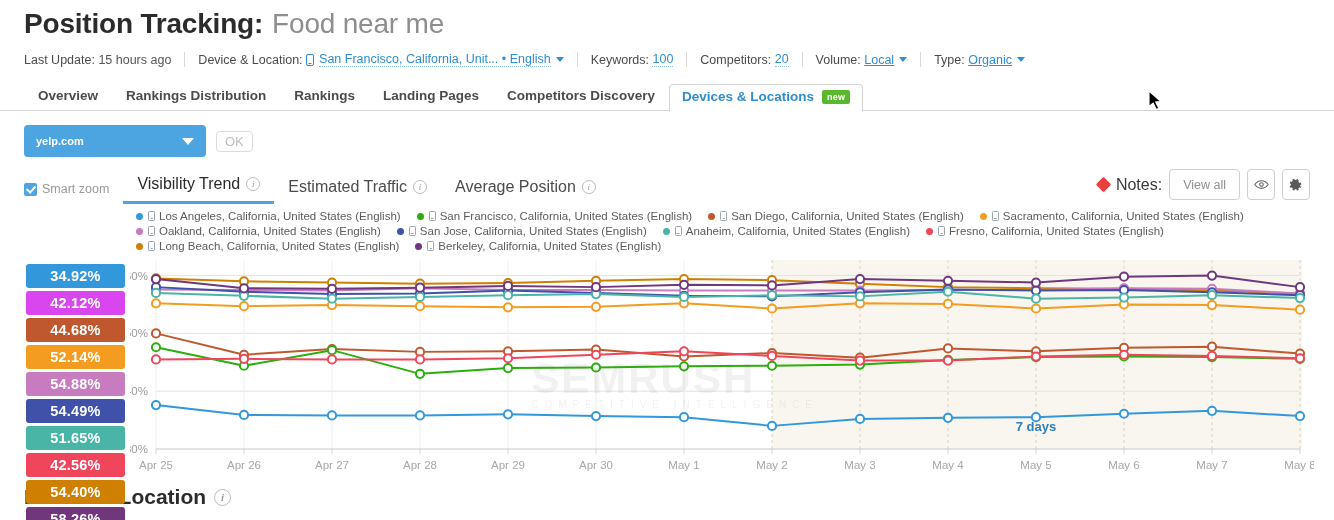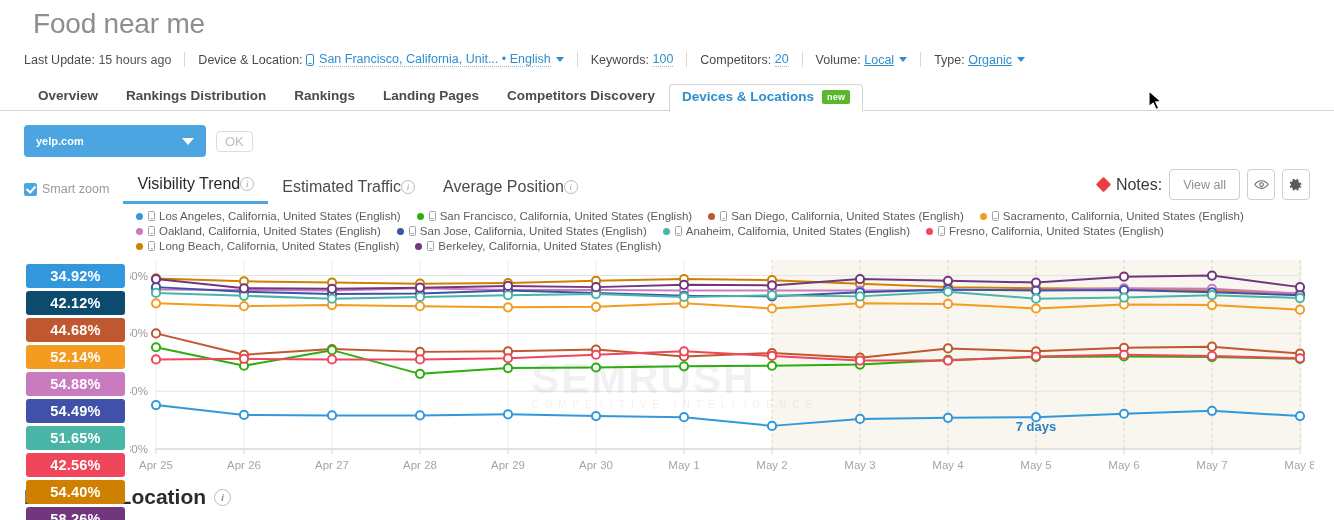--- a/index.html
+++ b/index.html
@@ -78,21 +78,21 @@
   .chart-tabs-row { display: flex; align-items: flex-end; padding: 12px 24px 0 24px; position: relative; }
   .smart-zoom { display: flex; align-items: center; gap: 5px; font-size: 12.5px; color: #9a9a9a; padding-bottom: 8px; margin-right: 14px; cursor:pointer; }
   .chk {
     width: 13px; height: 13px; background: #4ca5e0; border-radius: 2px;
     position: relative; flex: none;
   }
   .chk::after {
     content: ""; position: absolute; left: 3.5px; top: 1px; width: 4px; height: 7px;
     border: solid #fff; border-width: 0 2px 2px 0; transform: rotate(42deg);
   }
-  .ctab { font-size: 16px; color: #4b4b4b; padding: 0 14px 8px 14px; display: flex; align-items: center; cursor: pointer; }
+  .ctab { font-size: 16px; color: #4b4b4b; padding: 0 14px 8px 14px; display: flex; align-items: center; gap: 6px; cursor: pointer; }
   .ctab.active { color: #2a2a2a; border-bottom: 3px solid #4ca5e0; }
   .info-i {
     width: 14px; height: 14px; border: 1px solid #bbb; border-radius: 50%;
     font-size: 9px; font-style: italic; color: #9a9a9a;
     display: inline-flex; align-items: center; justify-content: center; font-family: "Liberation Serif", serif;
   }
   .notes-grp { margin-left: auto; display: flex; align-items: center; gap: 7px; padding-bottom: 4px; }
   .diamond { width: 11px; height: 11px; background: #ea3f3f; transform: rotate(45deg); border-radius: 1.5px; }
   .notes-label { font-size: 16px; color: #3a3a3a; }
   .vbtn {
@@ -142,20 +142,21 @@
 
   
   .cursor { position: absolute; pointer-events: none; z-index: 60; }
 </style>
 </head>
 <body>
 
 <div class="page-header">
 
   <div class="title-row">
+    <span class="title-main">Position Tracking:</span>
     <span class="title-sub">Food near me</span>
   </div>
 
   <div class="meta-row">
     <div class="meta-item">
       <span class="meta-label">Last Update:</span>&nbsp;<span>15 hours ago</span>
     </div>
     <div class="meta-sep"></div>
     <div class="meta-item">
       <span class="meta-label">Device &amp; Location:</span>&nbsp;
@@ -293,21 +294,21 @@
         <span class="lg-dot" style="background: rgb(113, 55, 125);"></span>
         <span class="lg-phone"></span>
         <span>Berkeley, California, United States (English)</span>
       </div>
     </div>
 </div>
 
 <div class="chart-block">
   <div class="badges" id="badges">
       <div class="badge" style="background: rgb(51, 152, 219);">34.92%</div>
-      <div class="badge" style="background: #0c4a6e;">42.12%</div>
+      <div class="badge" style="background: #d946ef;">42.12%</div>
       <div class="badge" style="background: rgb(192, 88, 47);">44.68%</div>
       <div class="badge" style="background: rgb(243, 156, 31);">52.14%</div>
       <div class="badge" style="background: rgb(200, 123, 191);">54.88%</div>
       <div class="badge" style="background: rgb(63, 81, 168);">54.49%</div>
       <div class="badge" style="background: rgb(73, 181, 166);">51.65%</div>
       <div class="badge" style="background: rgb(240, 70, 92);">42.56%</div>
       <div class="badge" style="background: rgb(207, 128, 0);">54.40%</div>
       <div class="badge" style="background: rgb(113, 55, 125);">58.26%</div>
     </div>
   <div class="plot-wrap">

